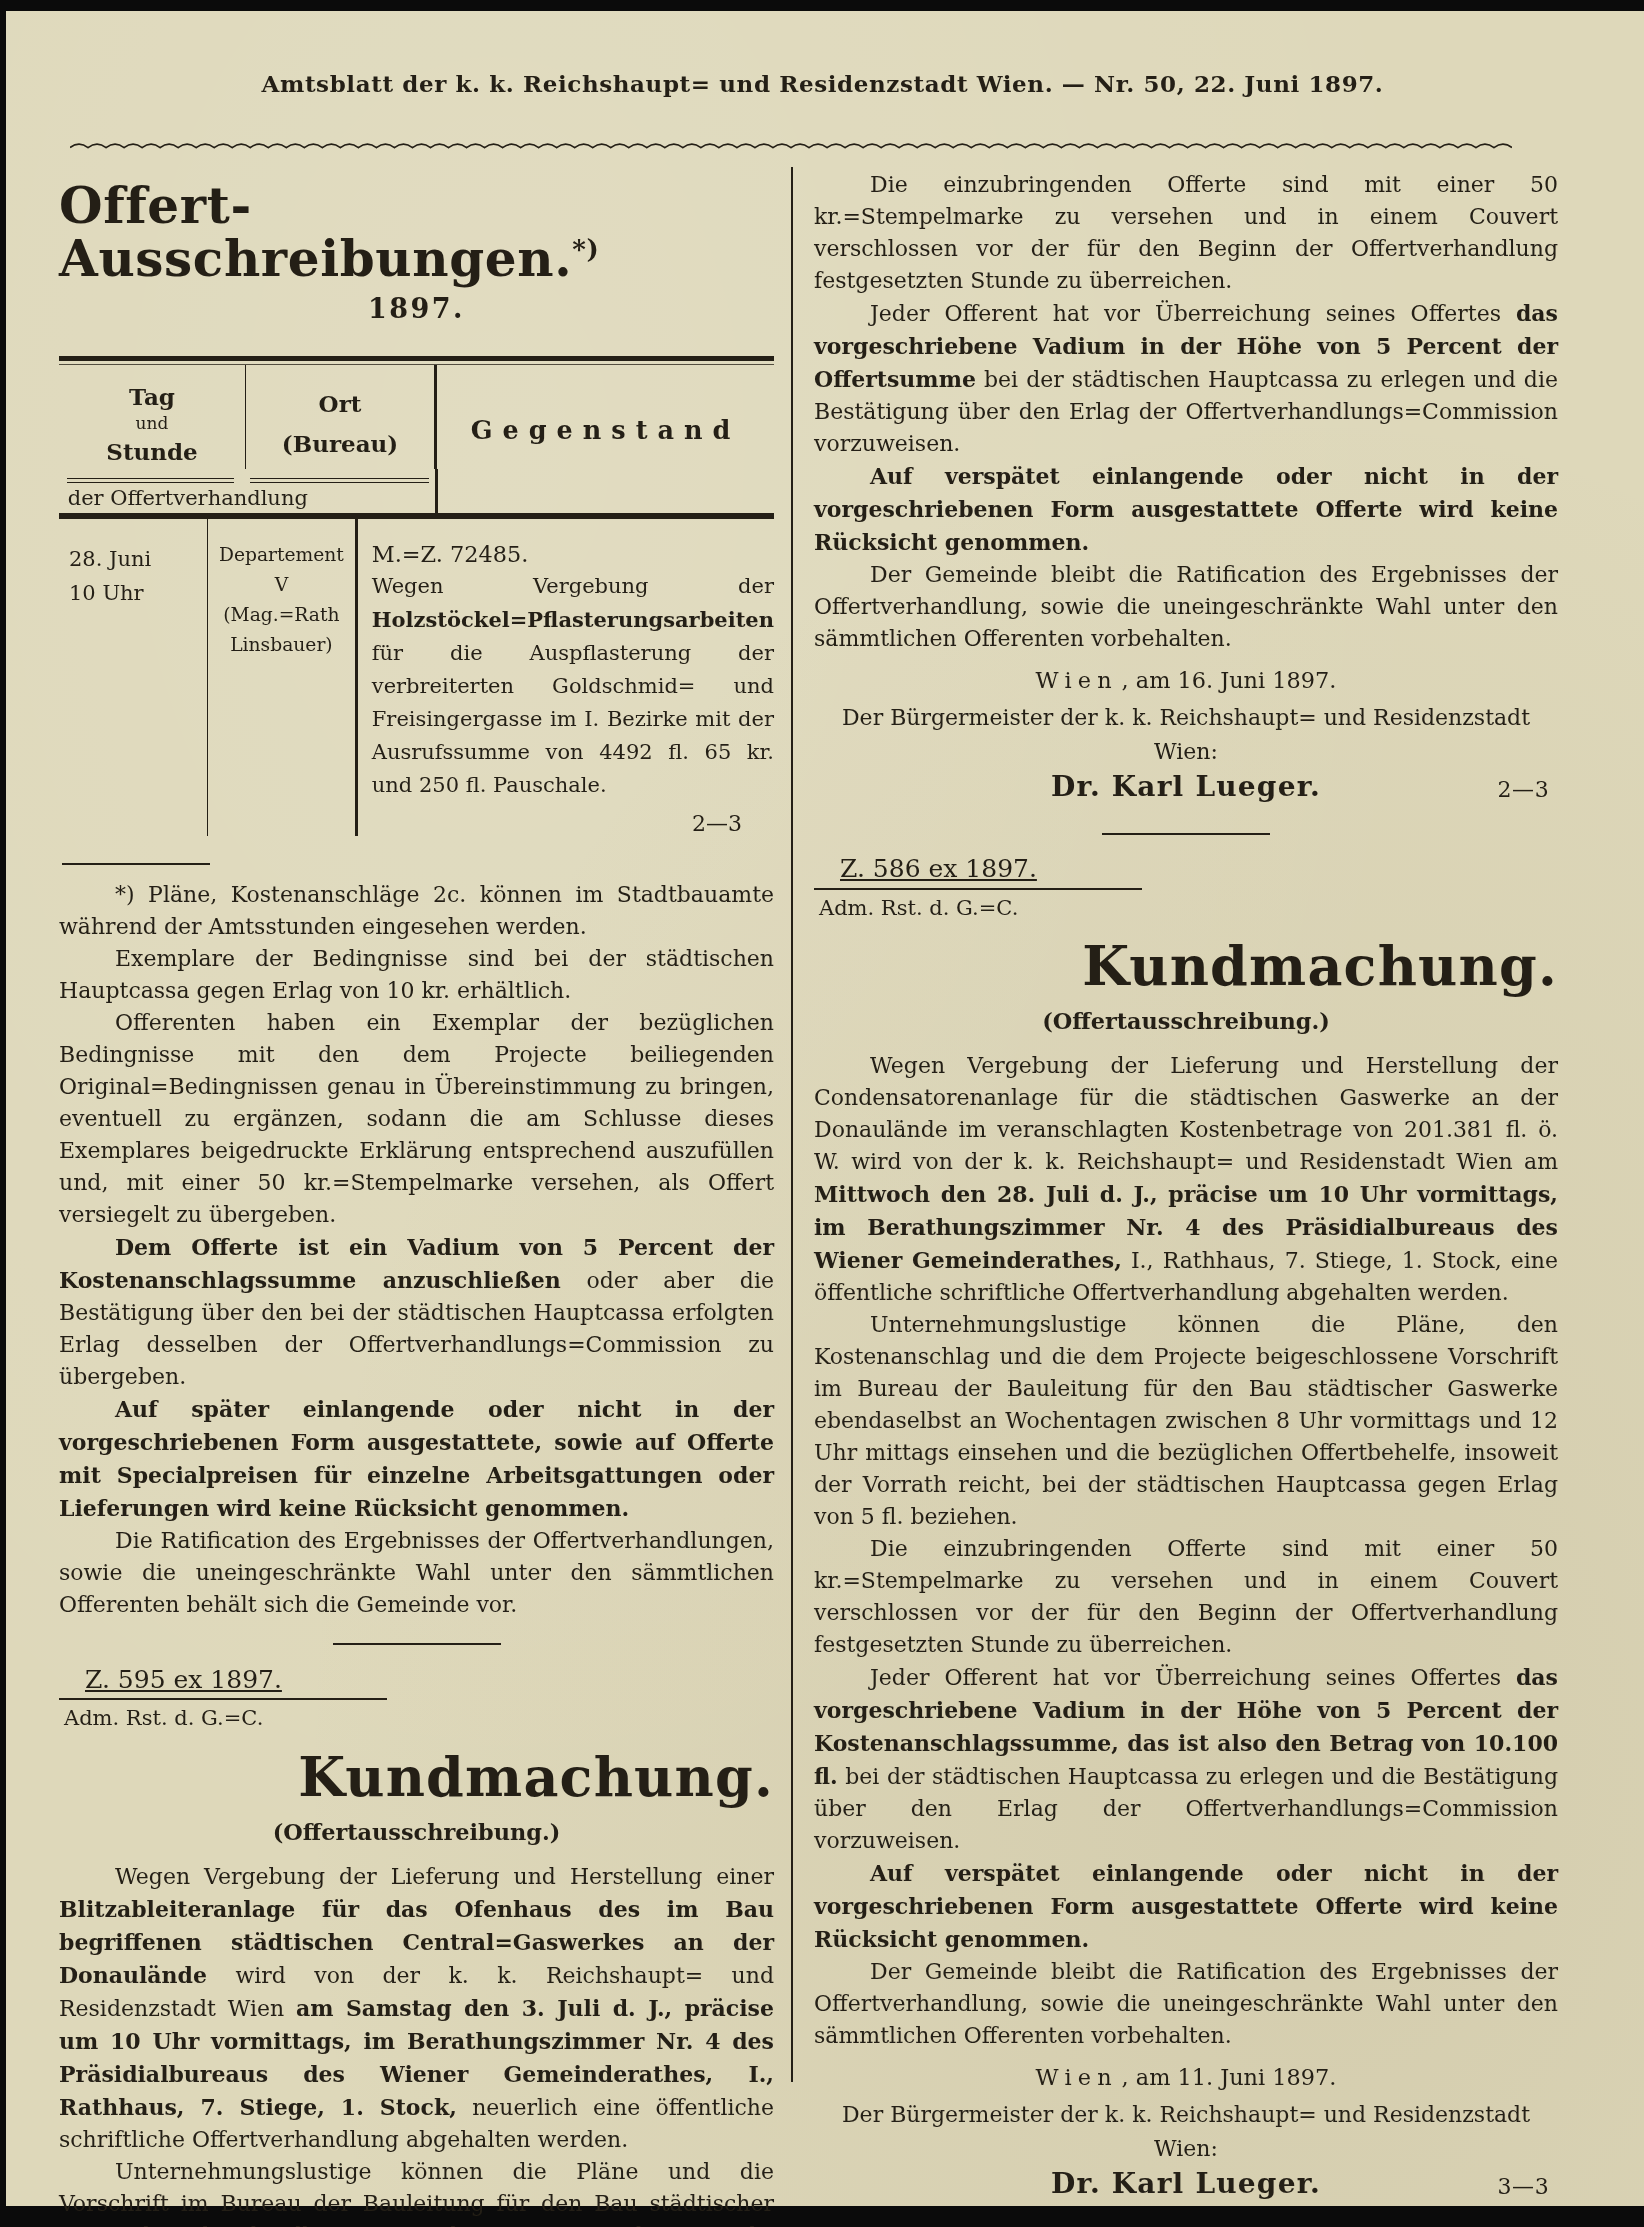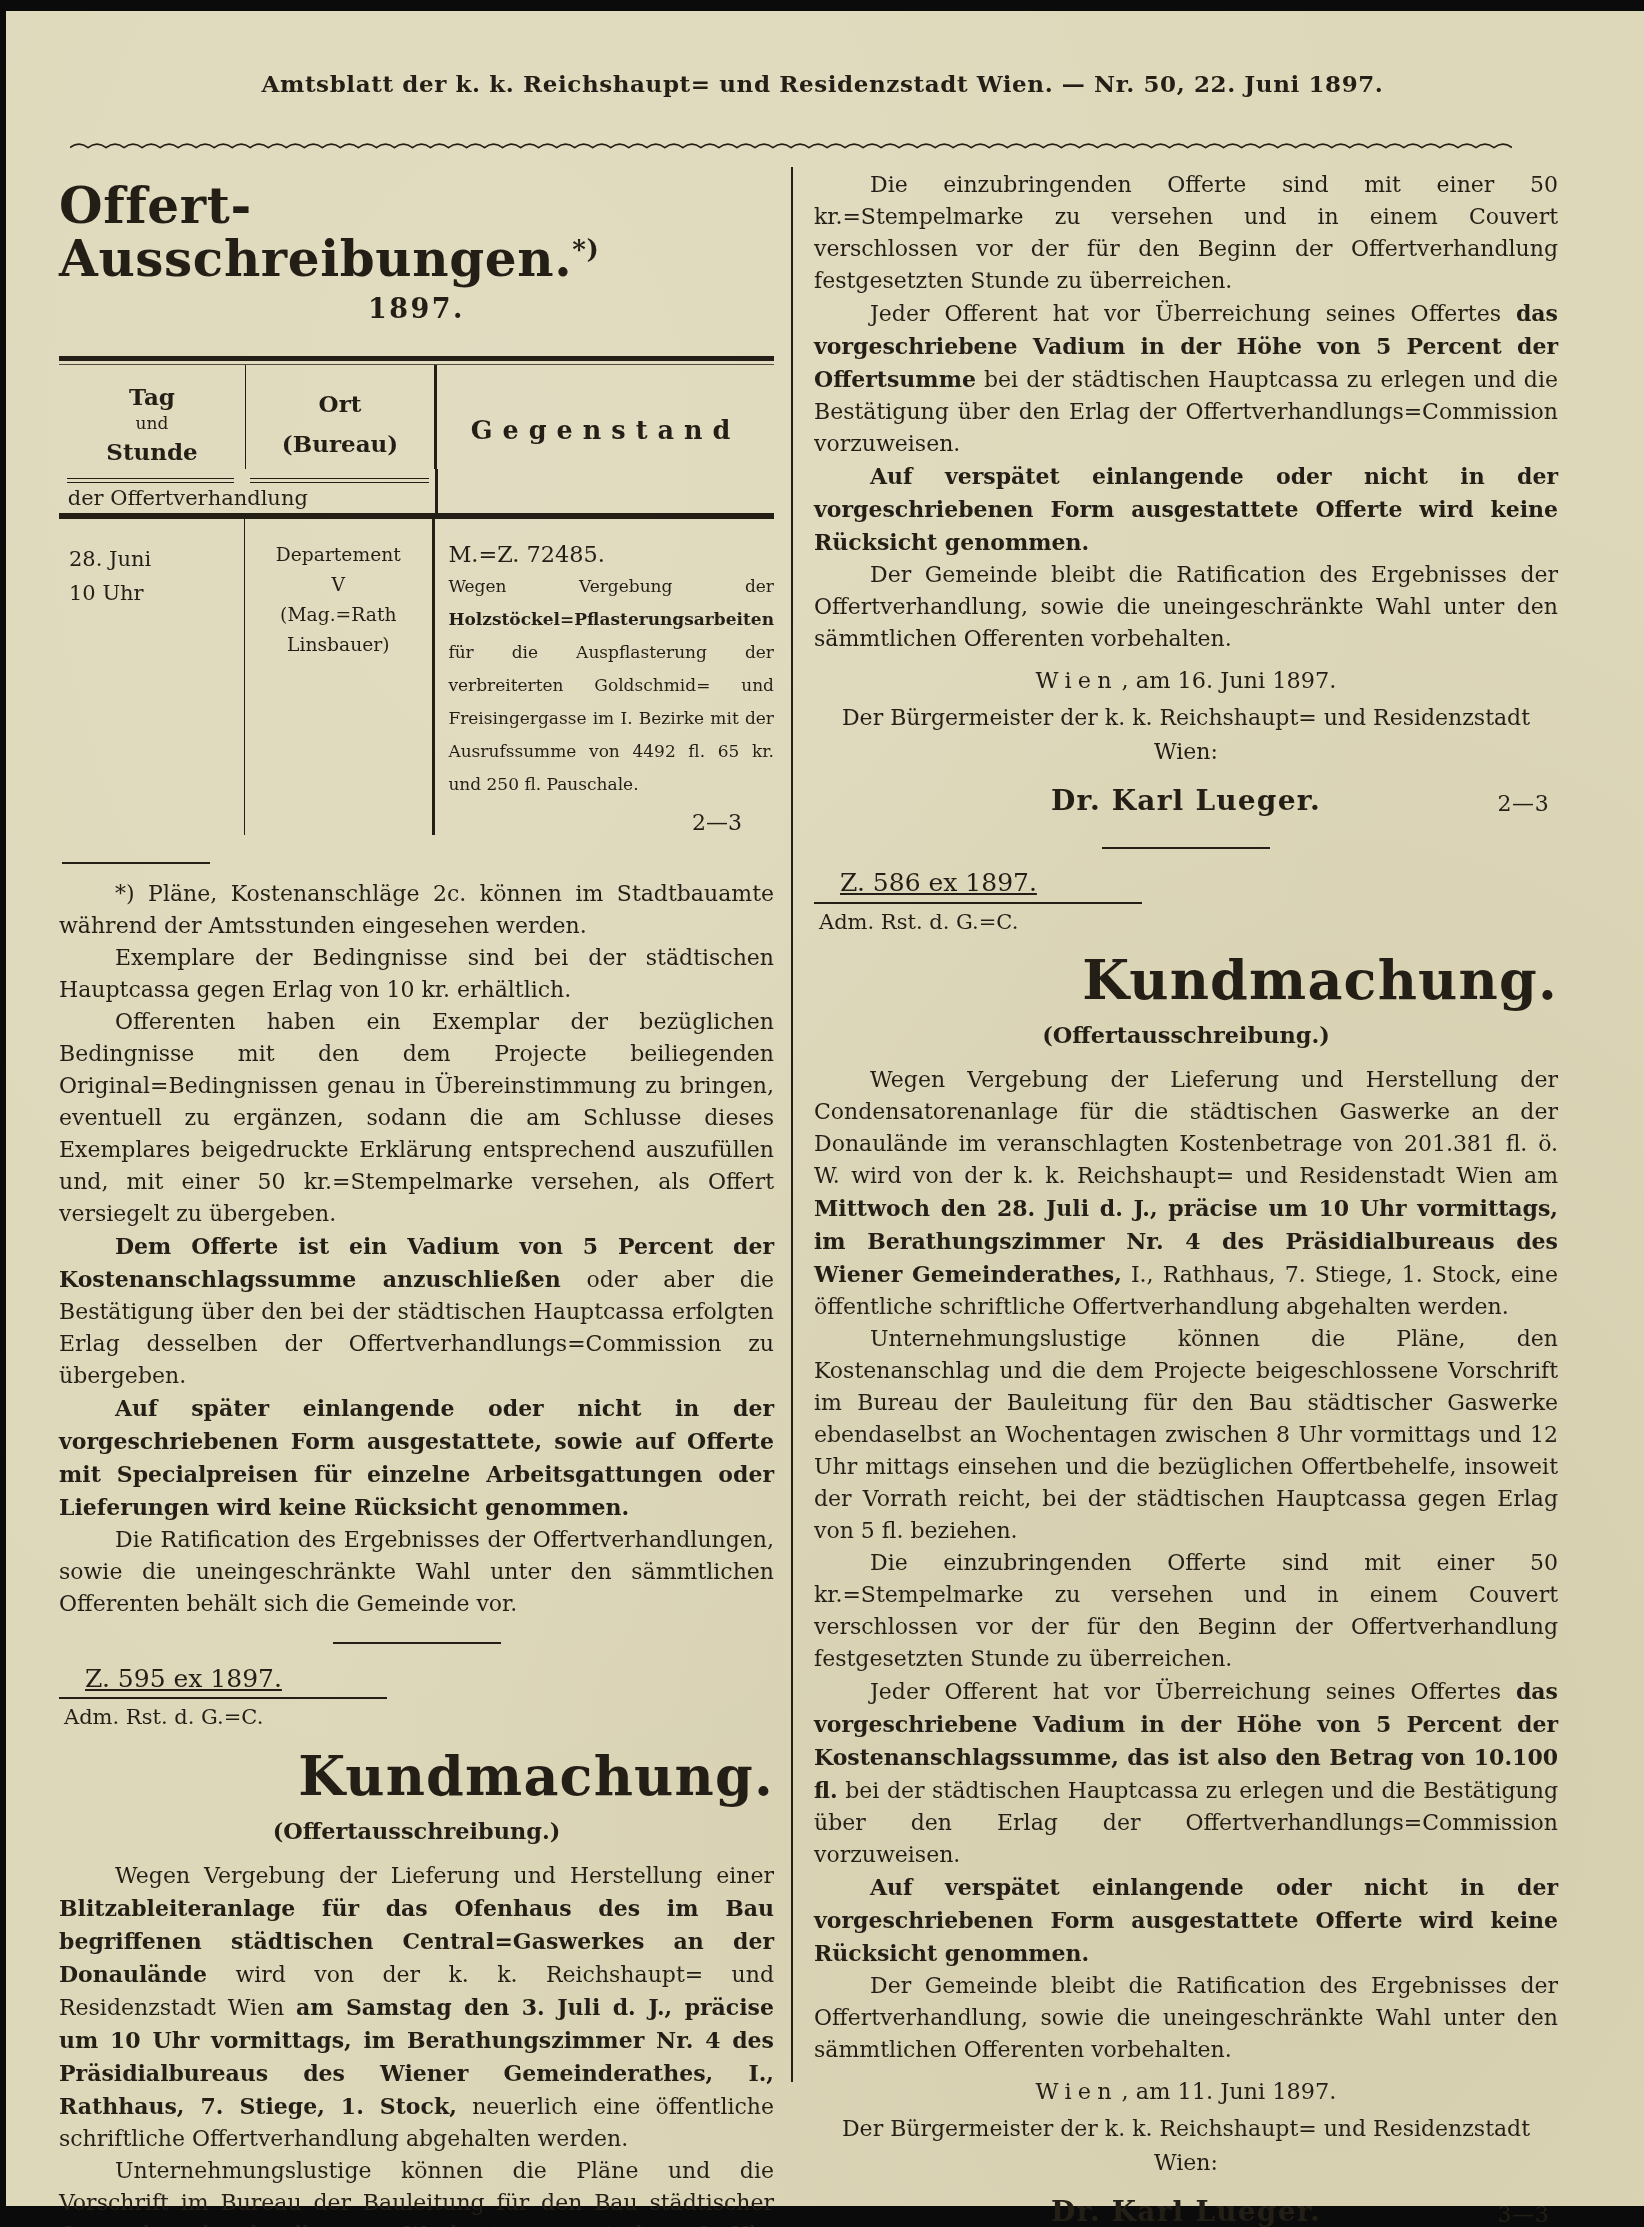--- a/index.html
+++ b/index.html
@@ -75,39 +75,39 @@
   .dbl{height:5px;border-top:1.2px solid var(--ink);border-bottom:1.2px solid var(--ink);}
   .dbl.seg1{width:167px;}
   .dbl.seg2{width:179px;}
   .subtext{font-size:21px;line-height:29px;padding-left:8.7px;margin-top:1.2px;white-space:nowrap;}
   .t-heavyrule{height:6.2px;background:var(--ink);}
   .t-body{min-height:272px;}
   .t-body .t-c1{padding:22.4px 3.7px 0 10px;font-size:21px;line-height:34px;white-space:pre-line;}
   .t-body .t-c2{padding:21px 2.5px 0 2.5px;text-align:center;font-size:18.7px;line-height:30px;white-space:pre-line;}
   .t-body .t-c3{padding:18.7px 0 0 13.7px;}
   .t-ref{font-size:22.4px;line-height:32px;text-indent:0;text-align:left;}
-  .t-subject .para{font-size:17px;line-height:33px;}
+  .t-subject .para{font-size:21px;line-height:33px;}
   .t-mark{margin-top:8.7px;text-align:right;padding-right:32px;font-size:22px;}
 
   .footnote-rule{width:148px;height:2.5px;background:var(--ink);margin:27px 0 13.7px 2.5px;}
 
   .center-rule{width:168px;height:1.9px;background:var(--ink);margin:22.4px auto 18.7px auto;}
 
   .refblock{margin-top:3.7px;}
   .ref-num{font-size:25px;margin-left:26px;line-height:32px;text-decoration:underline;}
   .ref-rule{width:328px;height:1.9px;background:var(--ink);margin:2.5px 0 5px 0;}
   .ref-dept{font-size:21px;margin-left:5px;line-height:27px;}
 
   .kund-heading{margin-top:12.4px;text-align:right;font-weight:700;font-size:54px;letter-spacing:1.2px;}
   .kund-sub{margin-top:10px;text-align:center;font-size:22.4px;font-weight:600;margin-bottom:16px;}
 
   .dateline{margin-top:7.5px;text-align:center;font-size:22.4px;line-height:35px;}
   .sperr{letter-spacing:6.2px;margin-right:3.7px;}
   .sig-intro{margin-top:3.7px;text-align:center;font-size:22px;line-height:34px;}
-  .sig-row{position:relative;margin-top:15px;text-align:center;height:40px;}
+  .sig-row{position:relative;margin-top:1px;text-align:center;height:40px;}
   .sig-name{font-weight:700;font-size:28px;letter-spacing:1.2px;}
   .sig-mark{position:absolute;right:8.7px;top:6.2px;font-size:22px;font-weight:400;letter-spacing:0.6px;}
 
   .bottom-mark{margin-top:30px;text-align:center;padding-left:410px;font-size:25px;}
 
   .mt10{margin-top:6.2px;}
 </style>
 </head>
 <body>
 

